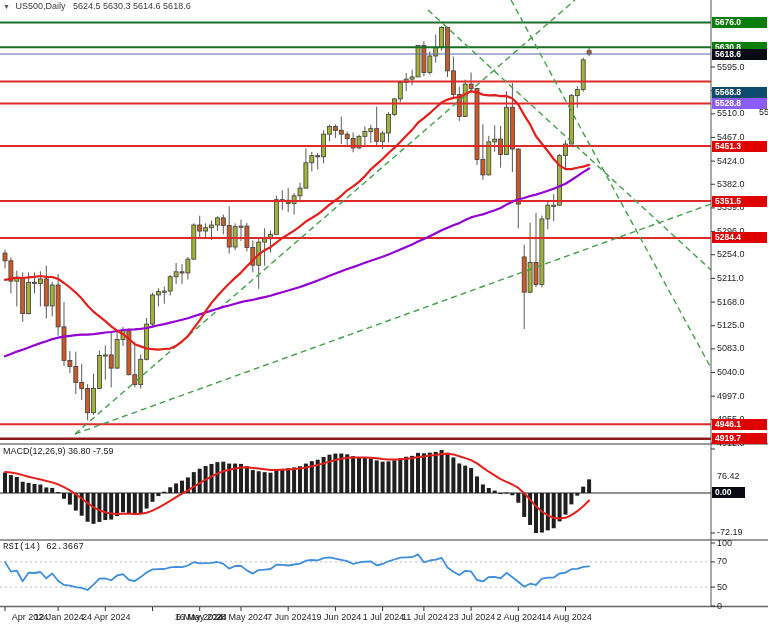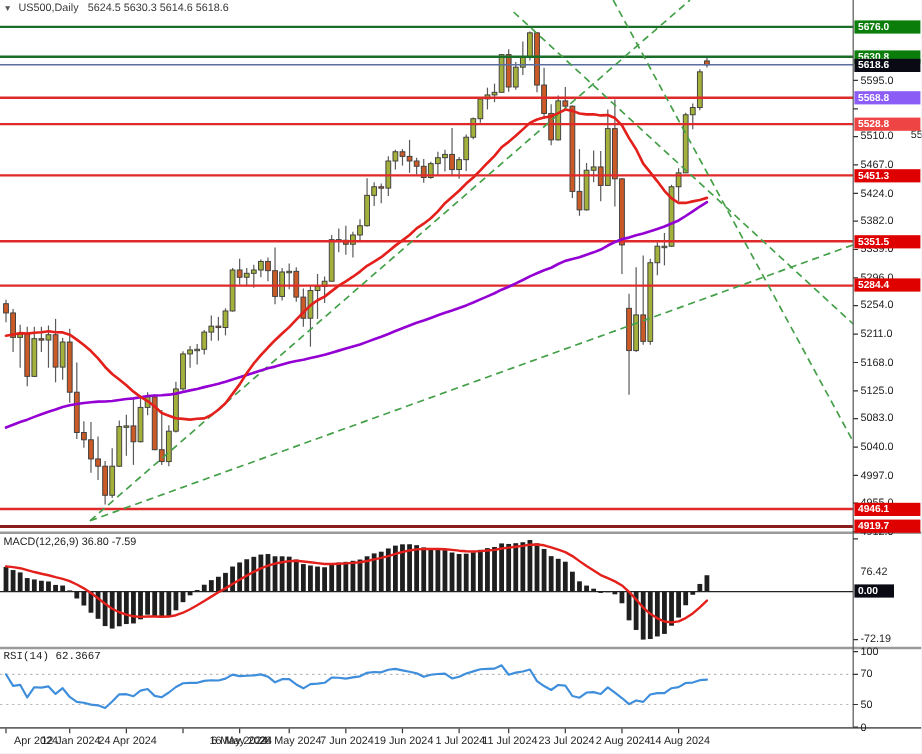--- a/index.html
+++ b/index.html
@@ -439,21 +439,21 @@
       <span class="tlabel" style="left: 260.2px; top: 612px;">7 Jun 2024</span>
       <span class="tlabel" style="left: 307.4px; top: 612px;">19 Jun 2024</span>
       <span class="tlabel" style="left: 354.6px; top: 612px;">1 Jul 2024</span>
       <span class="tlabel" style="left: 395.9px; top: 612px;">11 Jul 2024</span>
       <span class="tlabel" style="left: 443.1px; top: 612px;">23 Jul 2024</span>
       <span class="tlabel" style="left: 490.3px; top: 612px;">2 Aug 2024</span>
       <span class="tlabel" style="left: 537.5px; top: 612px;">14 Aug 2024</span>
       <div class="badge" style="left: 712px; top: 17px; width: 52px; background: rgb(11, 125, 11);">5676.0</div>
       <div class="badge" style="left: 712px; top: 42px; width: 52px; background: rgb(11, 125, 11);">5630.8</div>
       <div class="badge" style="left: 712px; top: 49px; width: 52px; background: rgb(10, 10, 20);">5618.6</div>
-      <div class="badge" style="left: 712px; top: 76px; width: 52px; background: #8b5cf6;">5568.8</div>
-      <div class="badge" style="left: 712px; top: 98px; width: 52px; background: #ef4444;">5528.8</div>
+      <div class="badge" style="left: 712px; top: 87px; width: 52px; background: #0c4a6e;">5568.8</div>
+      <div class="badge" style="left: 712px; top: 98px; width: 52px; background: #8b5cf6;">5528.8</div>
       <div class="badge" style="left: 712px; top: 141px; width: 52px; background: rgb(223, 0, 0);">5451.3</div>
       <div class="badge" style="left: 712px; top: 196px; width: 52px; background: rgb(223, 0, 0);">5351.5</div>
       <div class="badge" style="left: 712px; top: 232px; width: 52px; background: rgb(223, 0, 0);">5284.4</div>
       <div class="badge" style="left: 712px; top: 419px; width: 52px; background: rgb(223, 0, 0);">4946.1</div>
       <div class="badge" style="left: 712px; top: 433px; width: 52px; background: rgb(223, 0, 0);">4919.7</div>
     </div>
 </div>
 
 </body></html>

